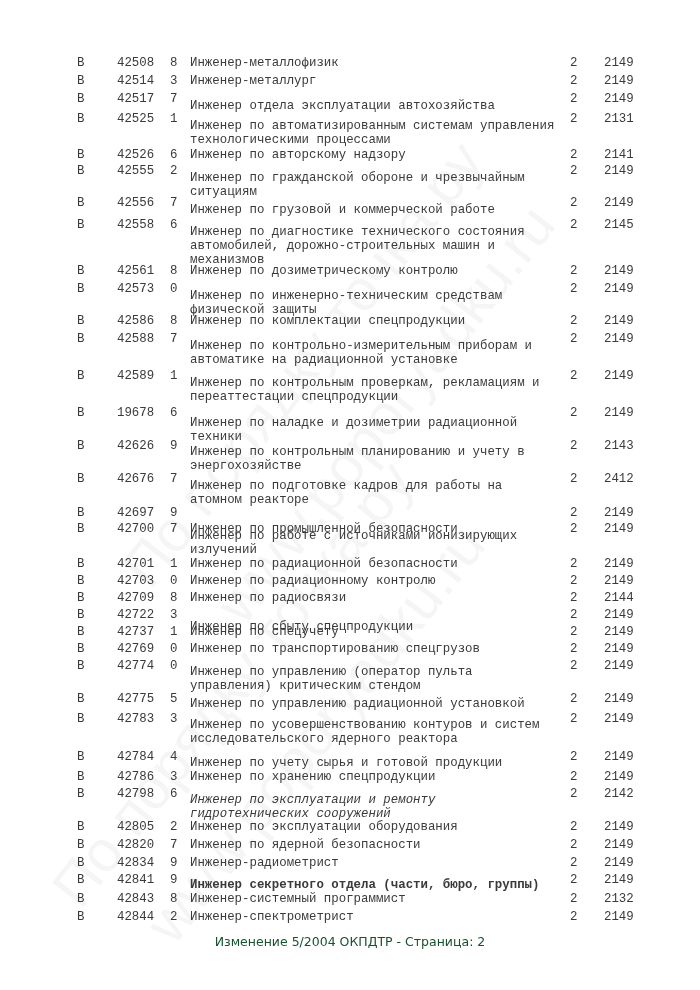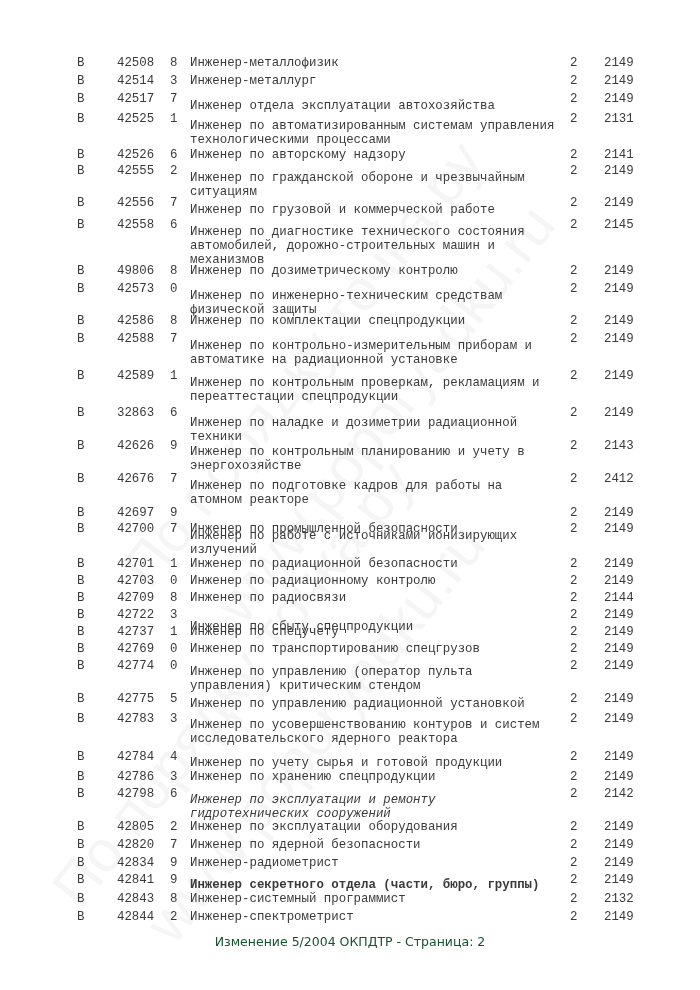--- a/index.html
+++ b/index.html
@@ -91,21 +91,21 @@
         <span class="c-code">42558</span>
         <span class="c-cd">6</span>
         <span class="c-name" style="top: 7px;">Инженер по диагностике технического состояния
 автомобилей, дорожно-строительных машин и
 механизмов</span>
         <span class="c-cat">2</span>
         <span class="c-okz">2145</span>
       </div>
       <div class="row" style="top: 264px;">
         <span class="c-sect">В</span>
-        <span class="c-code">49806</span>
+        <span class="c-code">42561</span>
         <span class="c-cd">8</span>
         <span class="c-name" style="top: 0px;">Инженер по дозиметрическому контролю</span>
         <span class="c-cat">2</span>
         <span class="c-okz">2149</span>
       </div>
       <div class="row" style="top: 282px;">
         <span class="c-sect">В</span>
         <span class="c-code">42573</span>
         <span class="c-cd">0</span>
         <span class="c-name" style="top: 7px;">Инженер по инженерно-техническим средствам
@@ -134,21 +134,21 @@
         <span class="c-sect">В</span>
         <span class="c-code">42589</span>
         <span class="c-cd">1</span>
         <span class="c-name" style="top: 7px;">Инженер по контрольным проверкам, рекламациям и
 переаттестации спецпродукции</span>
         <span class="c-cat">2</span>
         <span class="c-okz">2149</span>
       </div>
       <div class="row" style="top: 406px;">
         <span class="c-sect">В</span>
-        <span class="c-code">32863</span>
+        <span class="c-code">19678</span>
         <span class="c-cd">6</span>
         <span class="c-name" style="top: 10px;">Инженер по наладке и дозиметрии радиационной
 техники</span>
         <span class="c-cat">2</span>
         <span class="c-okz">2149</span>
       </div>
       <div class="row" style="top: 439px;">
         <span class="c-sect">В</span>
         <span class="c-code">42626</span>
         <span class="c-cd">9</span>

